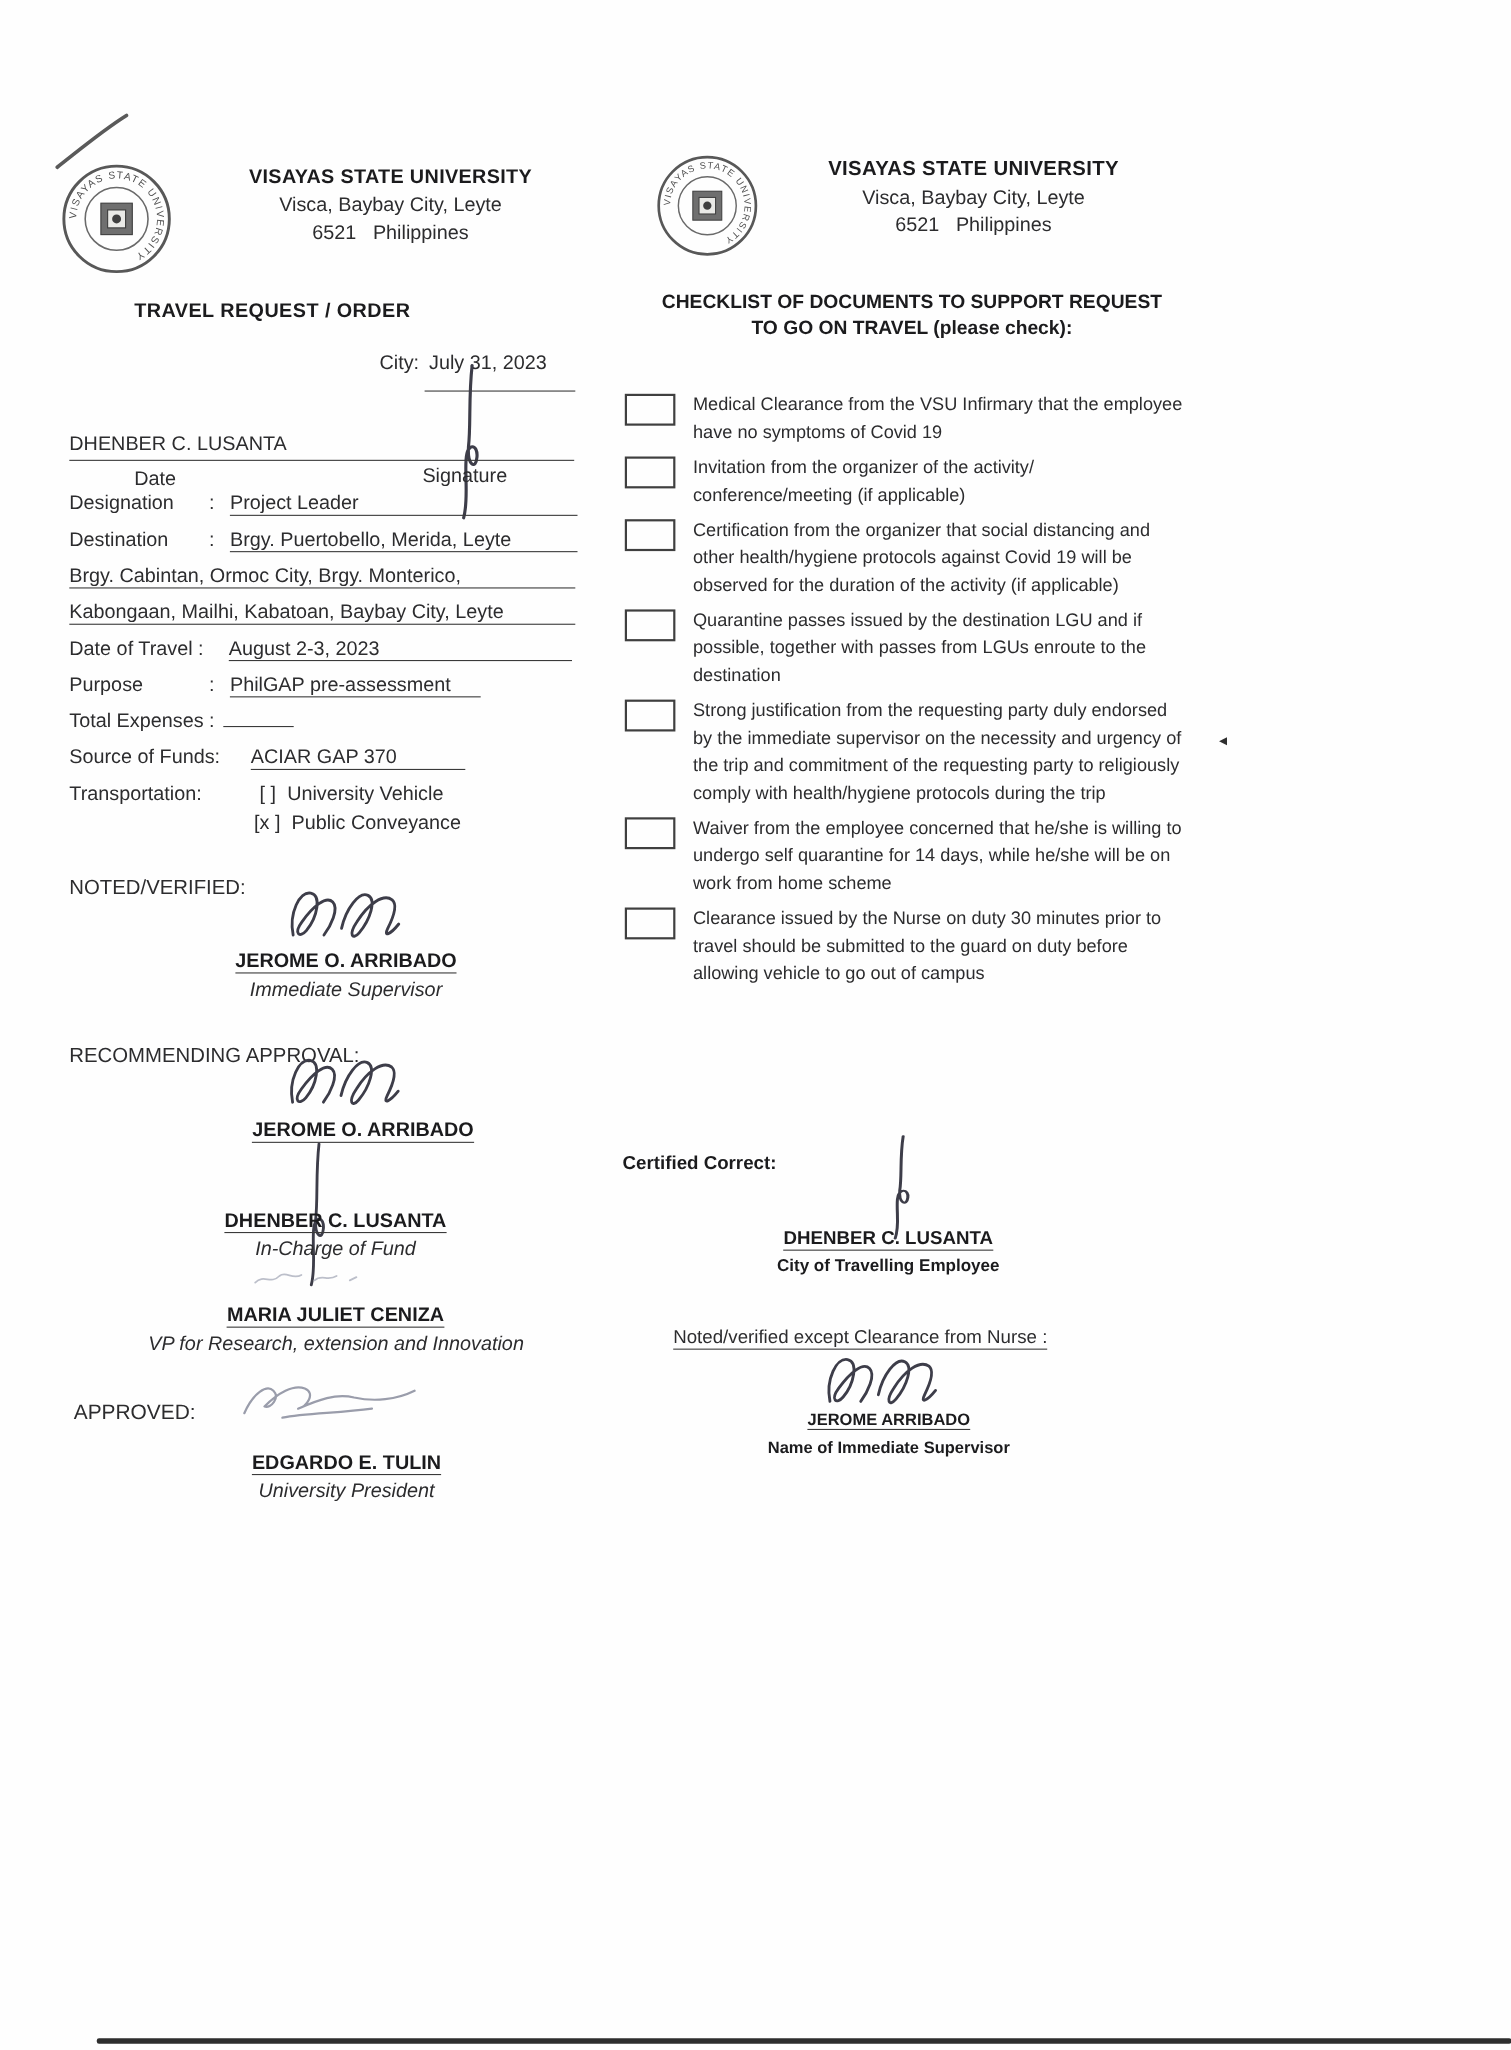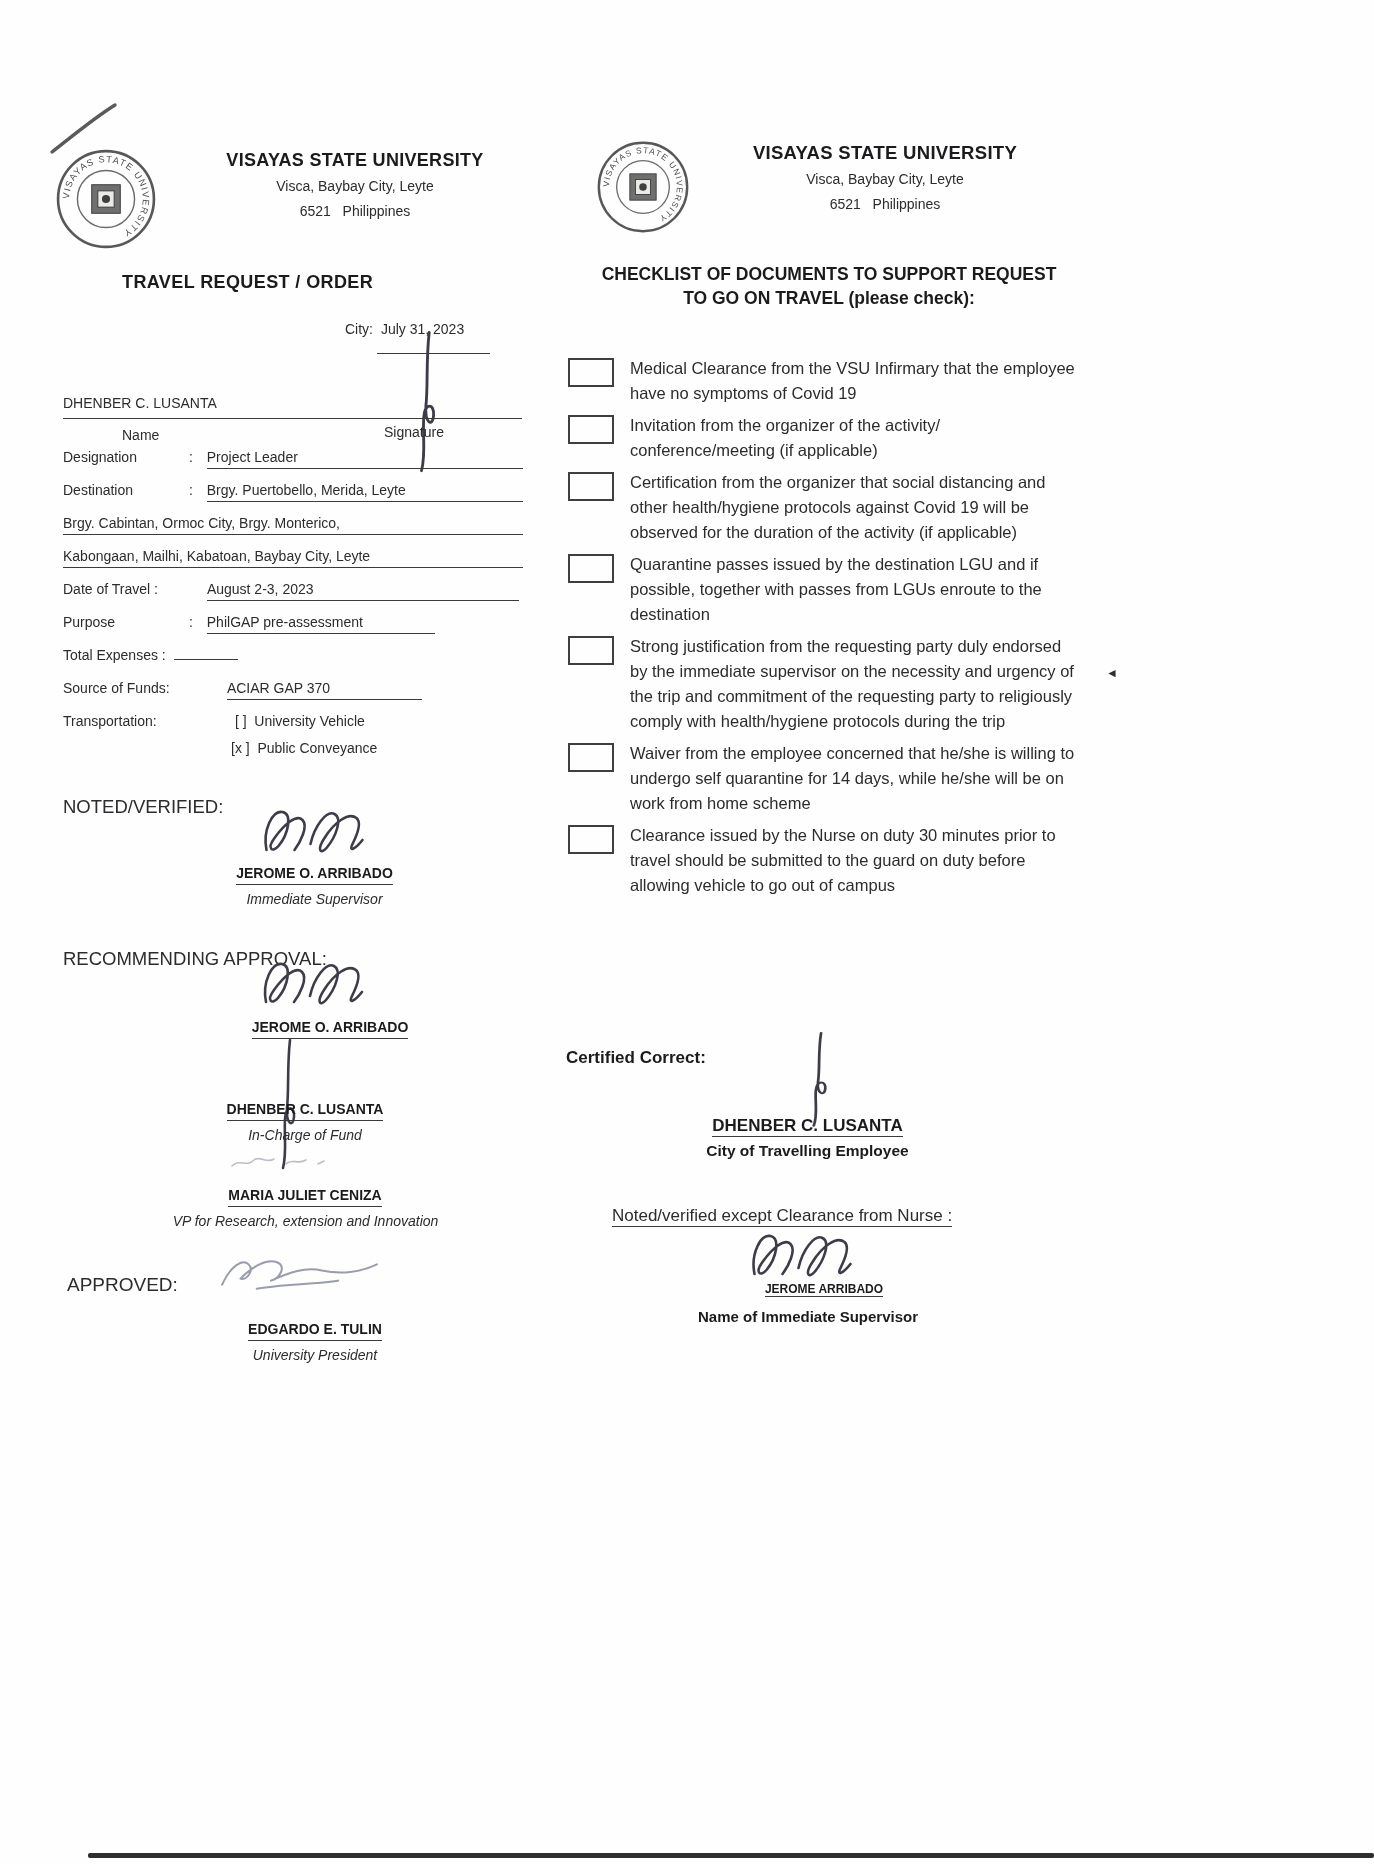--- a/index.html
+++ b/index.html
@@ -6,21 +6,21 @@
   #page{
     position:relative;width:1374px;height:1864px;background:#fefefe;
     font-family:"Liberation Sans",sans-serif;color:#2c2c2e;overflow:hidden;
   }
   .abs{position:absolute;}
   .b{font-weight:bold;color:#1b1b1d;}
   .i{font-style:italic;}
   .c{text-align:center;}
   .pre{white-space:pre-wrap;}
   .u{border-bottom:1.6px solid #3a3a3a;}
-  .fs17{font-size:14px;line-height:22px;}
+  .fs17{font-size:18px;line-height:22px;}
   .fs16{font-size:16.5px;line-height:25px;}
   .hdr{font-size:18px;letter-spacing:.3px;}
   .title{font-size:18px;letter-spacing:.4px;}
   .nameline{display:inline-block;}
   .checkrow{display:flex;align-items:flex-start;margin-bottom:7px;}
   .checkbox{width:42px;height:25px;border:2px solid #3f3f3f;flex-shrink:0;margin-right:16px;margin-top:2px;background:transparent;}
   .sig path{fill:none;stroke:#3d3d49;stroke-width:2.6;stroke-linecap:round;stroke-linejoin:round;}
   .sig.light path{stroke:#9a9dab;stroke-width:2;}
   .sig.faint path{stroke:#bcbfca;stroke-width:1.6;}
   .underbar{border-top:1.6px solid #3a3a3a;height:0;}
@@ -81,21 +81,21 @@
     <span>City:</span>
     <span class="u" style="padding:0 26px 16px 4px;margin-top:44px;">July 31, 2023</span>
   </div>
 
   <svg class="abs sig" style="left:405px;top:328px;" width="44" height="146" viewBox="0 0 40 135" preserveAspectRatio="none">
     <path d="M22,4 C19,30 21,55 19,72 C18,88 25,92 26,81 C27,70 18,68 17,83 C16,99 19,117 15,132"></path>
   </svg>
 
   <div class="abs fs17" style="left:63px;top:392px;">DHENBER C. LUSANTA</div>
   <div class="abs underbar" style="left:63px;top:418px;width:459px;"></div>
-  <div class="abs fs17" style="left:122px;top:424px;">Name</div>
+  <div class="abs fs17" style="left:122px;top:424px;">Date</div>
   <div class="abs fs17" style="left:384px;top:421px;">Signature</div>
 
   <div class="abs fs17" style="left:63px;top:446px;">
     <span style="display:inline-block;width:122px;">Designation</span>
     <span style="display:inline-block;width:14px;">:</span>
     <span class="u nameline" style="width:316px;">Project Leader</span>
   </div>
 
   <div class="abs fs17" style="left:63px;top:479px;">
     <span style="display:inline-block;width:122px;">Destination</span>
@@ -212,18 +212,18 @@
     <path d="M22,4 C19,30 21,55 19,72 C18,88 25,92 26,81 C27,70 18,68 17,83 C16,99 19,117 15,132"></path>
   </svg>
   <div class="abs b c" style="left:705px;top:1116px;width:205px;font-size:17px;"><span class="u nameline">DHENBER C. LUSANTA</span></div>
   <div class="abs b c" style="left:690px;top:1142px;width:235px;font-size:15.5px;">City of Travelling Employee</div>
 
   <div class="abs" style="left:612px;top:1206px;font-size:17px;"><span class="u nameline">Noted/verified except Clearance from Nurse :</span></div>
   <svg class="abs sig" style="left:738px;top:1224px;" width="135" height="62" viewBox="0 0 130 62">
     <path d="M14,50 C10,30 20,10 30,12 C40,14 36,34 26,46 C20,53 14,49 22,38 C32,24 44,14 50,20 C56,26 48,42 42,50"></path>
     <path d="M58,44 C62,26 74,10 82,14 C90,18 84,36 74,48 C68,55 64,50 72,38 C82,22 96,12 104,18 C110,23 104,36 100,44 C96,52 102,50 110,40"></path>
   </svg>
-  <div class="abs b c" style="left:724px;top:1282px;width:200px;font-size:12px;"><span class="u nameline">JEROME ARRIBADO</span></div>
+  <div class="abs b c" style="left:708px;top:1282px;width:200px;font-size:15px;"><span class="u nameline">JEROME ARRIBADO</span></div>
   <div class="abs b c" style="left:688px;top:1308px;width:240px;font-size:15px;">Name of Immediate Supervisor</div>
 
   <div class="abs scanline" style="left:88px;top:1853px;width:1286px;height:5px;"></div>
 
 </div>
 
 </body></html>

